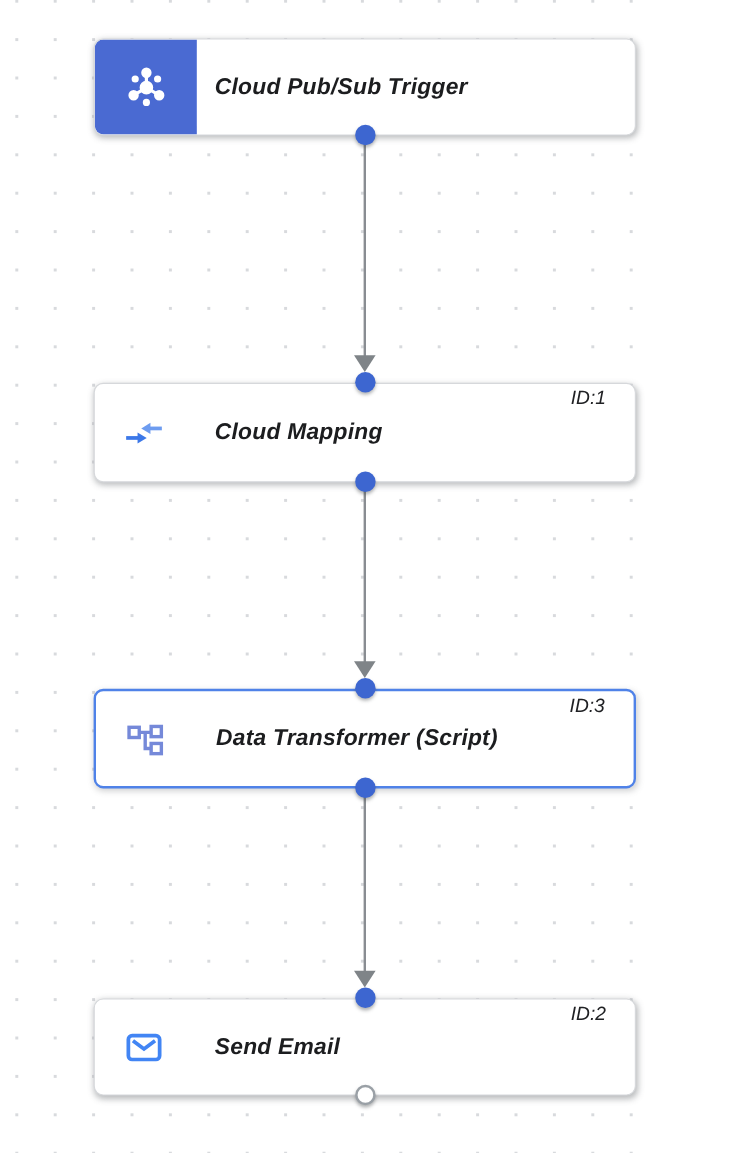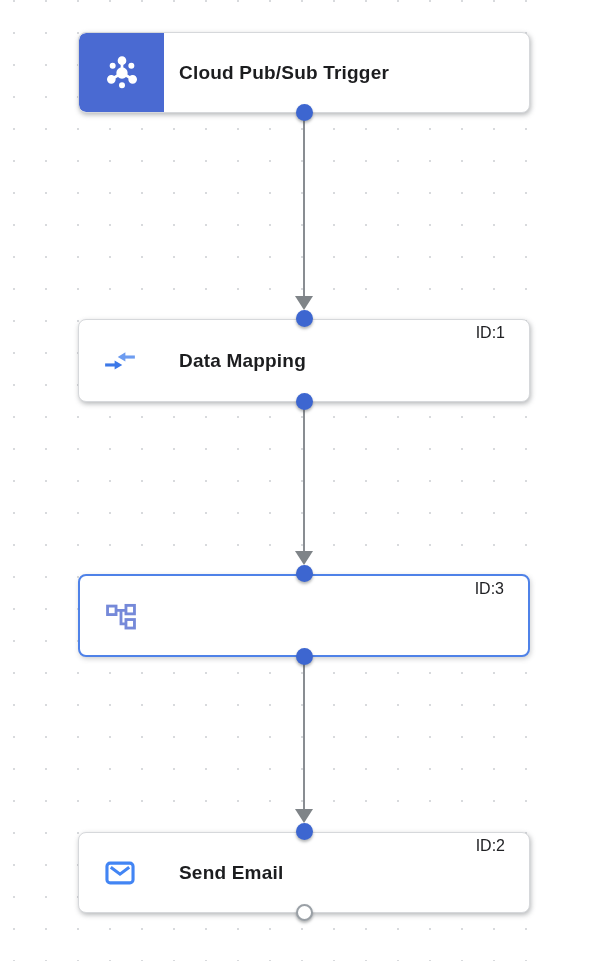--- a/index.html
+++ b/index.html
@@ -21,20 +21,21 @@
   *{margin:0;padding:0;box-sizing:border-box;}
   html,body{width:612px;height:961px;overflow:hidden;}
   body{font-family:"Liberation Sans",sans-serif;}
 
   .canvas{
     position:relative;width:532px;height:961px;
     background-color:var(--canvas_bg);
     background-image:radial-gradient(circle,var(--grid_dot) 1.3px,rgba(0,0,0,0) 1.5px);
     background-size:32px 32px;
     background-position:-2px -15px;
+    font-style:italic;
   }
 
   .node{
     position:absolute;left:78px;width:452px;
     background:#fff;
     border:1px solid var(--card_border);
     border-radius:8px;
     box-shadow:1px 2px 5px rgba(95,99,104,.45);
     display:flex;align-items:center;
     z-index:2;cursor:pointer;
@@ -134,31 +135,32 @@
     <div class="node-title">Cloud Pub/Sub Trigger</div>
   </div>
 
   <div class="node task" id="node-mapping">
     <svg class="task-icon" viewBox="0 0 24 24">
       <rect class="mapping-dark" x="1.5" y="13.7" width="7" height="2.2"></rect>
       <polygon class="mapping-dark" points="8.2,11.6 13.6,14.8 8.2,18"></polygon>
       <rect class="mapping-light" x="15.5" y="8.1" width="7" height="2.2"></rect>
       <polygon class="mapping-light" points="15.8,5.9 10.4,9.2 15.8,12.4"></polygon>
     </svg>
-    <div class="node-title">Data Mapping</div>
+    <div class="node-title">Cloud Mapping</div>
     <div class="id-badge">ID:1</div>
   </div>
 
   <div class="node task" id="node-transformer">
     <svg class="task-icon" viewBox="0 0 24 24">
       <rect class="transformer-stroke" x="2.5" y="5" width="6" height="6"></rect>
       <rect class="transformer-stroke" x="15.5" y="4.5" width="6" height="6"></rect>
       <rect class="transformer-stroke" x="15.5" y="14.5" width="6" height="6"></rect>
       <path class="transformer-stroke" d="M8.5,8 H15.5 M12,8 V17.5 H15.5"></path>
     </svg>
+    <div class="node-title">Data Transformer (Script)</div>
     <div class="id-badge">ID:3</div>
   </div>
 
   <div class="node task" id="node-email">
     <svg class="task-icon" viewBox="0 0 24 24">
       <rect class="email-stroke" x="2.8" y="5" width="18.4" height="14" rx="2.2"></rect>
       <path class="email-stroke" d="M5.5,8 L12,12.8 L18.5,8"></path>
     </svg>
     <div class="node-title">Send Email</div>
     <div class="id-badge">ID:2</div>

